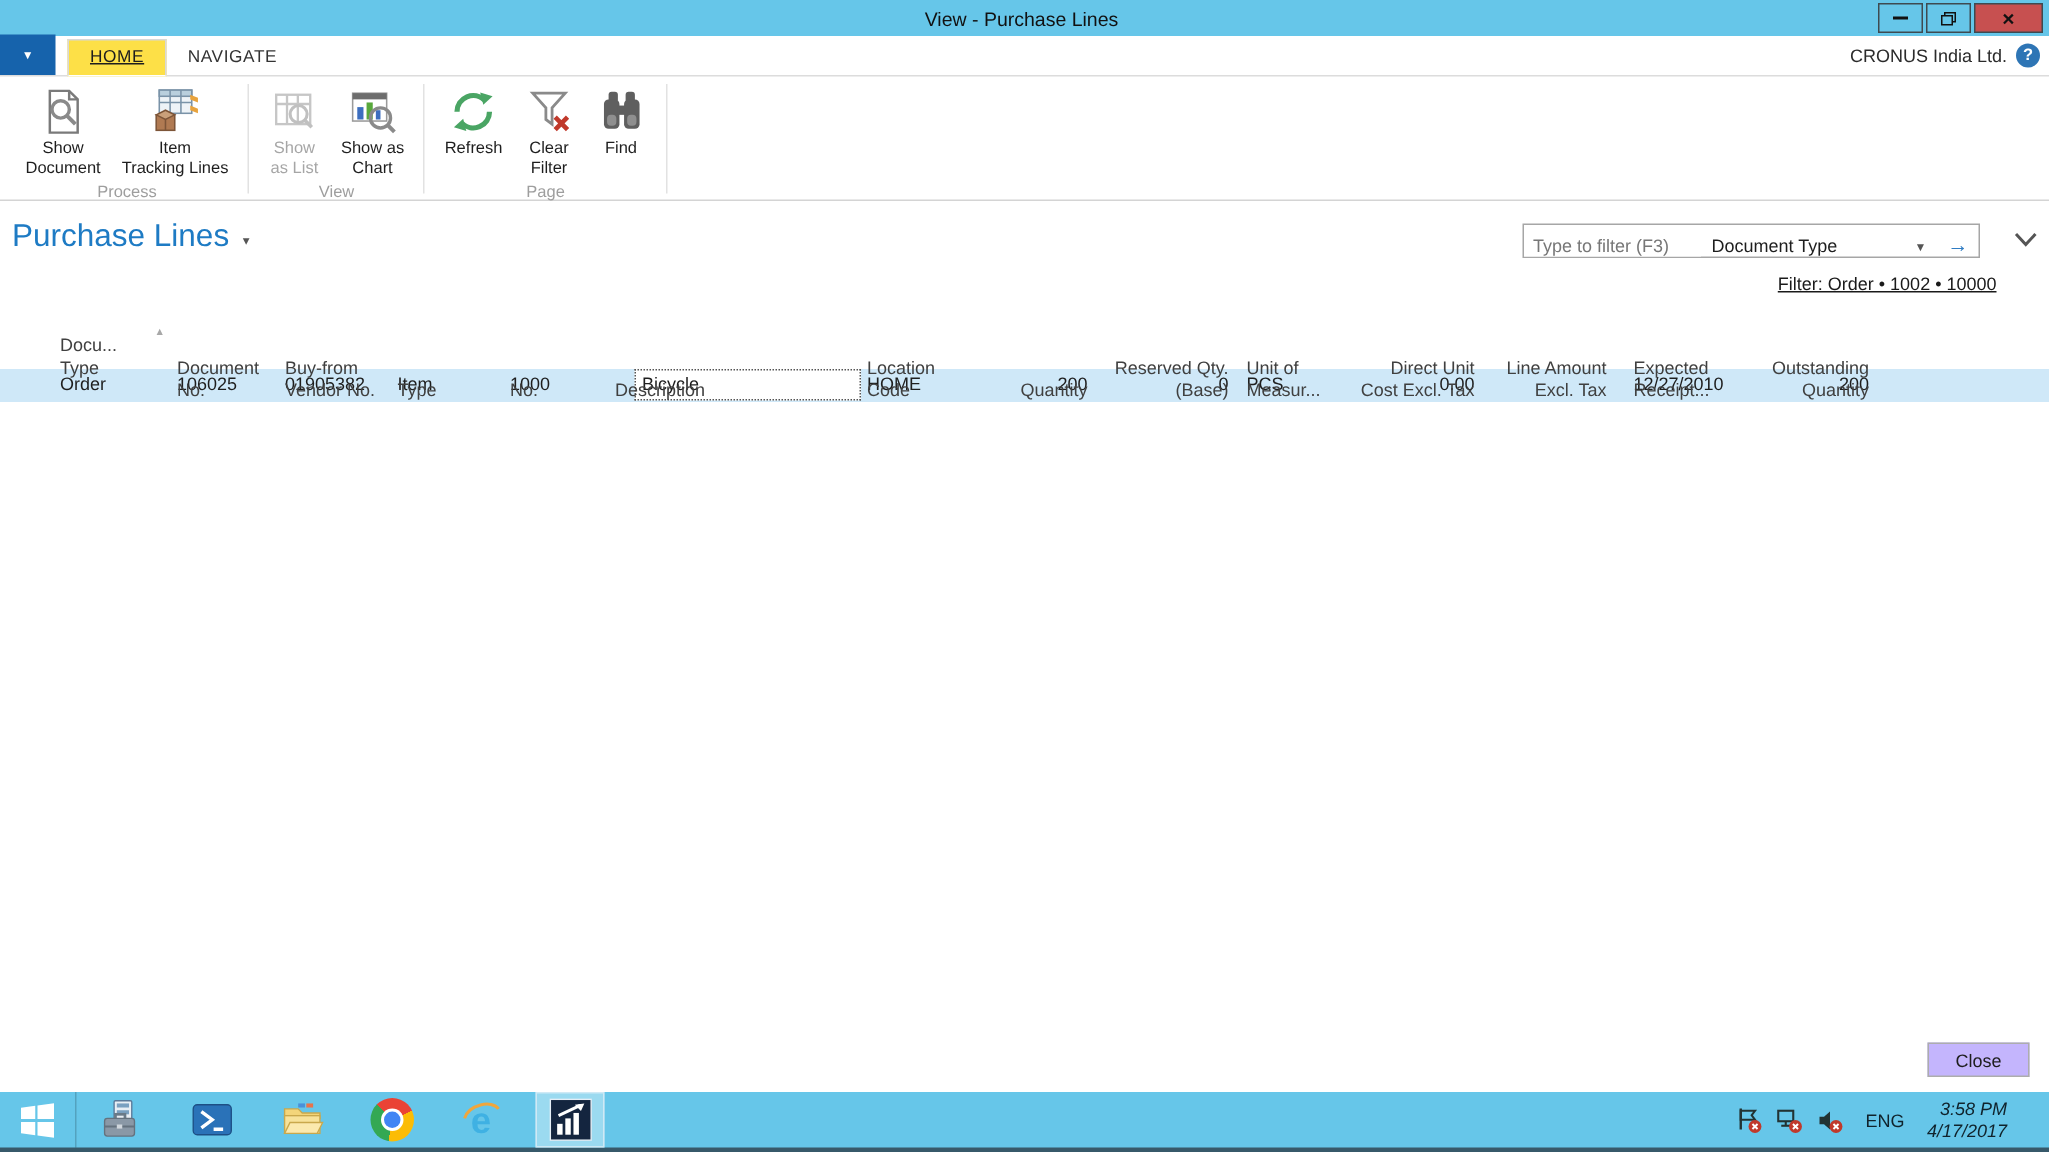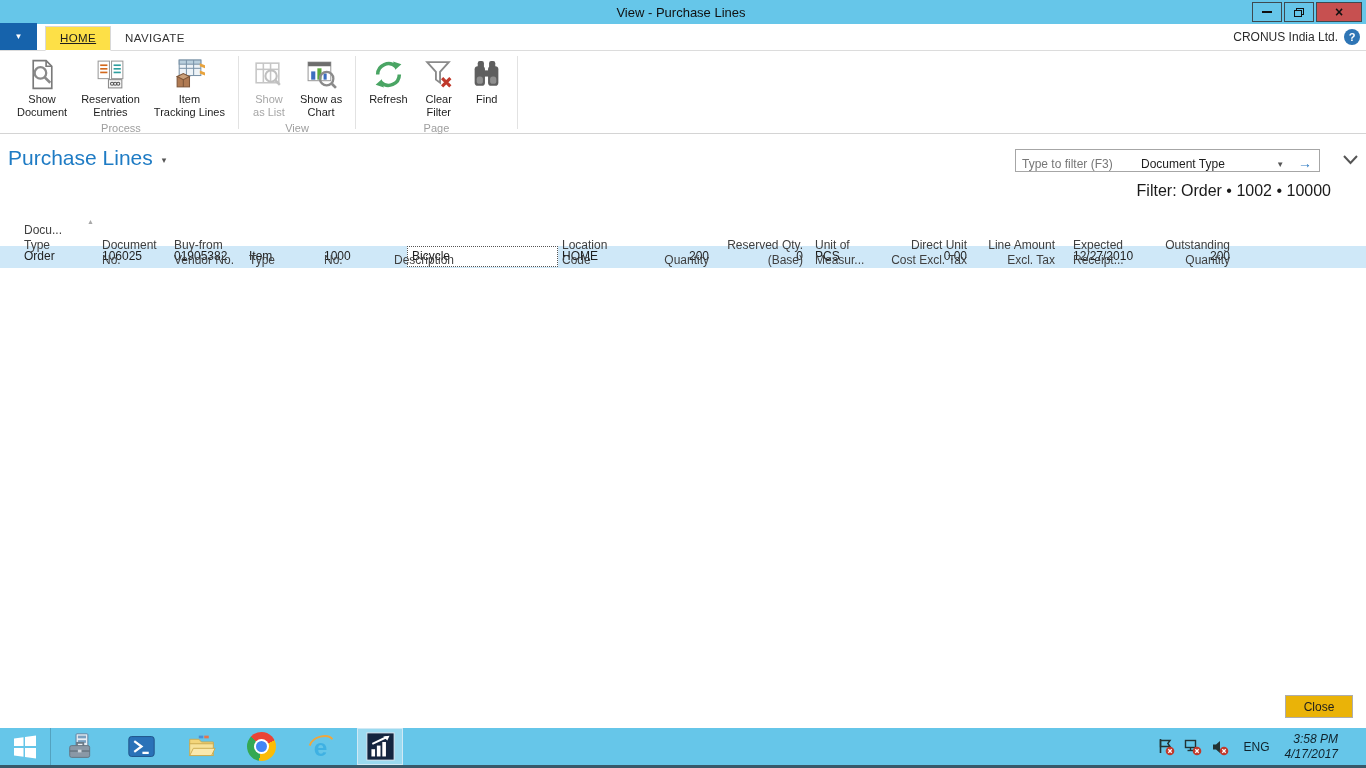--- a/index.html
+++ b/index.html
@@ -48,37 +48,37 @@
   .pagetitle-caret { font-size:9px; color:#555; margin-left:9px; margin-top:4px; }
 
   .filterbox { position:absolute; top:15px; right:46px; width:305px; height:23px; border:1px solid #a6a6a6; background:#fff; display:flex; align-items:flex-end; }
   .filter-input { border:none; outline:none; width:118px; padding:0 6px; font-size:12px; font-family:inherit; color:#1e1e1e; }
   .filter-input::placeholder { color:#777; }
   .fdiv { width:1px; background:#a6a6a6; }
   .filter-field { width:156px; display:flex; align-items:center; padding:0 6px; font-size:12px; color:#1e1e1e; }
   .filter-field .caret { margin-left:auto; font-size:8px; color:#555; }
   .filter-go { width:28px; display:flex; align-items:center; justify-content:center; color:#2f7cc3; font-size:14px; font-weight:bold; }
   .collapse-chevron { position:absolute; top:20px; right:8px; width:15px; height:12px; }
-  .filter-summary { position:absolute; top:48px; right:35px; font-size:16px; color:#1a1a1a; }
+  .filter-summary { position:absolute; top:48px; right:35px; font-size:12px; color:#1a1a1a;text-decoration:underline; }
 
   
   .grid { position:absolute; top:74px; left:0; right:0; }
-  .ghead, .grow { display:grid; grid-template-columns:78px 72px 75px 75px 70px 168px 88px 66px 94px 60px 104px 88px 94px 102px; padding-left:20px; width:100%; }
+  .ghead, .grow { display:grid; grid-template-columns:78px 72px 75px 75px 70px 168px 88px 66px 94px 60px 104px 88px 94px 102px; padding-left:36px; width:100%; }
   .ghead { align-items:end; height:38px; padding-bottom:2px; }
   .gh { font-size:12px; line-height:15px; color:#404040; white-space:pre-line; padding-left:4px; position:relative; }
   .grow { height:22px; line-height:21px; background:#cfe8f8; }
   .gc { padding-left:4px; font-size:12px; color:#1e1e1e; overflow:hidden; white-space:nowrap; }
   .ra { text-align:right; padding-right:3px; }
   .gh.unitcol, .gc.unitcol { padding-left:9px; }
   .gh.expcol, .gc.expcol { padding-left:15px; }
   .gh.outcol, .gc.outcol { padding-right:24px; }
   .sort { position:absolute; right:4px; top:6px; font-size:7px; color:#a8a8a8; }
   .gc.focus-cell { background:#fff; border:1px dotted #555; line-height:19px; height:21px; margin-top:0;margin-left:17px; }
 
-  .close-btn { position:absolute; right:13px; bottom:10px; width:68px; height:23px; background:#eab308; border:1px solid #adadad; font-size:12px; font-family:inherit; color:#1e1e1e; }
+  .close-btn { position:absolute; right:13px; bottom:10px; width:68px; height:23px; background:#c4b5fd; border:1px solid #adadad; font-size:12px; font-family:inherit; color:#1e1e1e; }
 
   
   .taskbar { position:absolute; bottom:0; left:0; right:0; height:40px; background:#66c6e9; border-bottom:3px solid #37596a; display:flex; align-items:center; }
   .start-btn { width:50px; height:37px; display:flex; align-items:center; justify-content:center; }
   .tb-sep { width:1px; height:37px; background:rgba(0,0,0,.18); }
   .tb-app { width:42px; height:37px; margin:0 9px; display:flex; align-items:center; justify-content:center; }
   .tb-app svg, .tb-app .ic-chrome { width:29px; height:29px; }
   .tb-app.active { border:1px solid #cfe9f5; background:rgba(255,255,255,.35); width:46px; margin:0 6px; }
   .ic-chrome { border-radius:50%; background:conic-gradient(from -45deg,#ea4335 0 110deg,#fbbc05 110deg 235deg,#34a853 235deg 360deg); position:relative; }
   .ic-chrome::before { content:""; position:absolute; inset:7px; background:#fff; border-radius:50%; }
@@ -132,40 +132,20 @@
           <span class="ic">
             <svg viewBox="0 0 32 32">
                 <path d="M7 2.5h12.5l5.5 5.5v21.5H7z" fill="#fff" stroke="#7a7a7a" stroke-width="1.6"></path>
                 <path d="M19.5 2.5v5.5H25" fill="none" stroke="#7a7a7a" stroke-width="1.6"></path>
                 <circle cx="14" cy="14.5" r="5.6" fill="none" stroke="#8a8a8a" stroke-width="2.2"></circle>
                 <line x1="18" y1="18.5" x2="23.5" y2="24" stroke="#8a8a8a" stroke-width="2.6"></line>
               </svg>
           </span>
           <span class="rlabel">Show
 Document</span>
-        </div>
-        <div class="rbtn">
-          <span class="ic">
-            <svg viewBox="0 0 32 32">
-                <rect x="4" y="3" width="11" height="17" fill="#fff" stroke="#999"></rect>
-                <line x1="6" y1="7" x2="13" y2="7" stroke="#d2691e" stroke-width="1.6"></line>
-                <line x1="6" y1="10.5" x2="13" y2="10.5" stroke="#d2691e" stroke-width="1.6"></line>
-                <line x1="6" y1="14" x2="13" y2="14" stroke="#d2691e" stroke-width="1.6"></line>
-                <rect x="17" y="3" width="11" height="17" fill="#fff" stroke="#999"></rect>
-                <line x1="19" y1="7" x2="26" y2="7" stroke="#2e9e9e" stroke-width="1.6"></line>
-                <line x1="19" y1="10.5" x2="26" y2="10.5" stroke="#2e9e9e" stroke-width="1.6"></line>
-                <line x1="19" y1="14" x2="26" y2="14" stroke="#2e9e9e" stroke-width="1.6"></line>
-                <rect x="14" y="21" width="13" height="8" fill="#f4f4f4" stroke="#888"></rect>
-                <circle cx="17.5" cy="25" r="1.5" fill="none" stroke="#555"></circle>
-                <circle cx="20.5" cy="25" r="1.5" fill="none" stroke="#555"></circle>
-                <circle cx="23.5" cy="25" r="1.5" fill="none" stroke="#555"></circle>
-              </svg>
-          </span>
-          <span class="rlabel">Reservation
-Entries</span>
         </div>
         <div class="rbtn">
           <span class="ic">
             <svg viewBox="0 0 32 32">
                 <rect x="6" y="2" width="21" height="15" fill="#eef3f7" stroke="#7a93a8"></rect>
                 <rect x="6" y="2" width="21" height="4" fill="#b9cfdd" stroke="#7a93a8"></rect>
                 <line x1="6" y1="10" x2="27" y2="10" stroke="#7a93a8"></line>
                 <line x1="13" y1="2" x2="13" y2="17" stroke="#7a93a8"></line>
                 <line x1="20" y1="2" x2="20" y2="17" stroke="#7a93a8"></line>
                 <path d="M31 7l-5-2v3l5 2z" fill="#e8a33d"></path>

